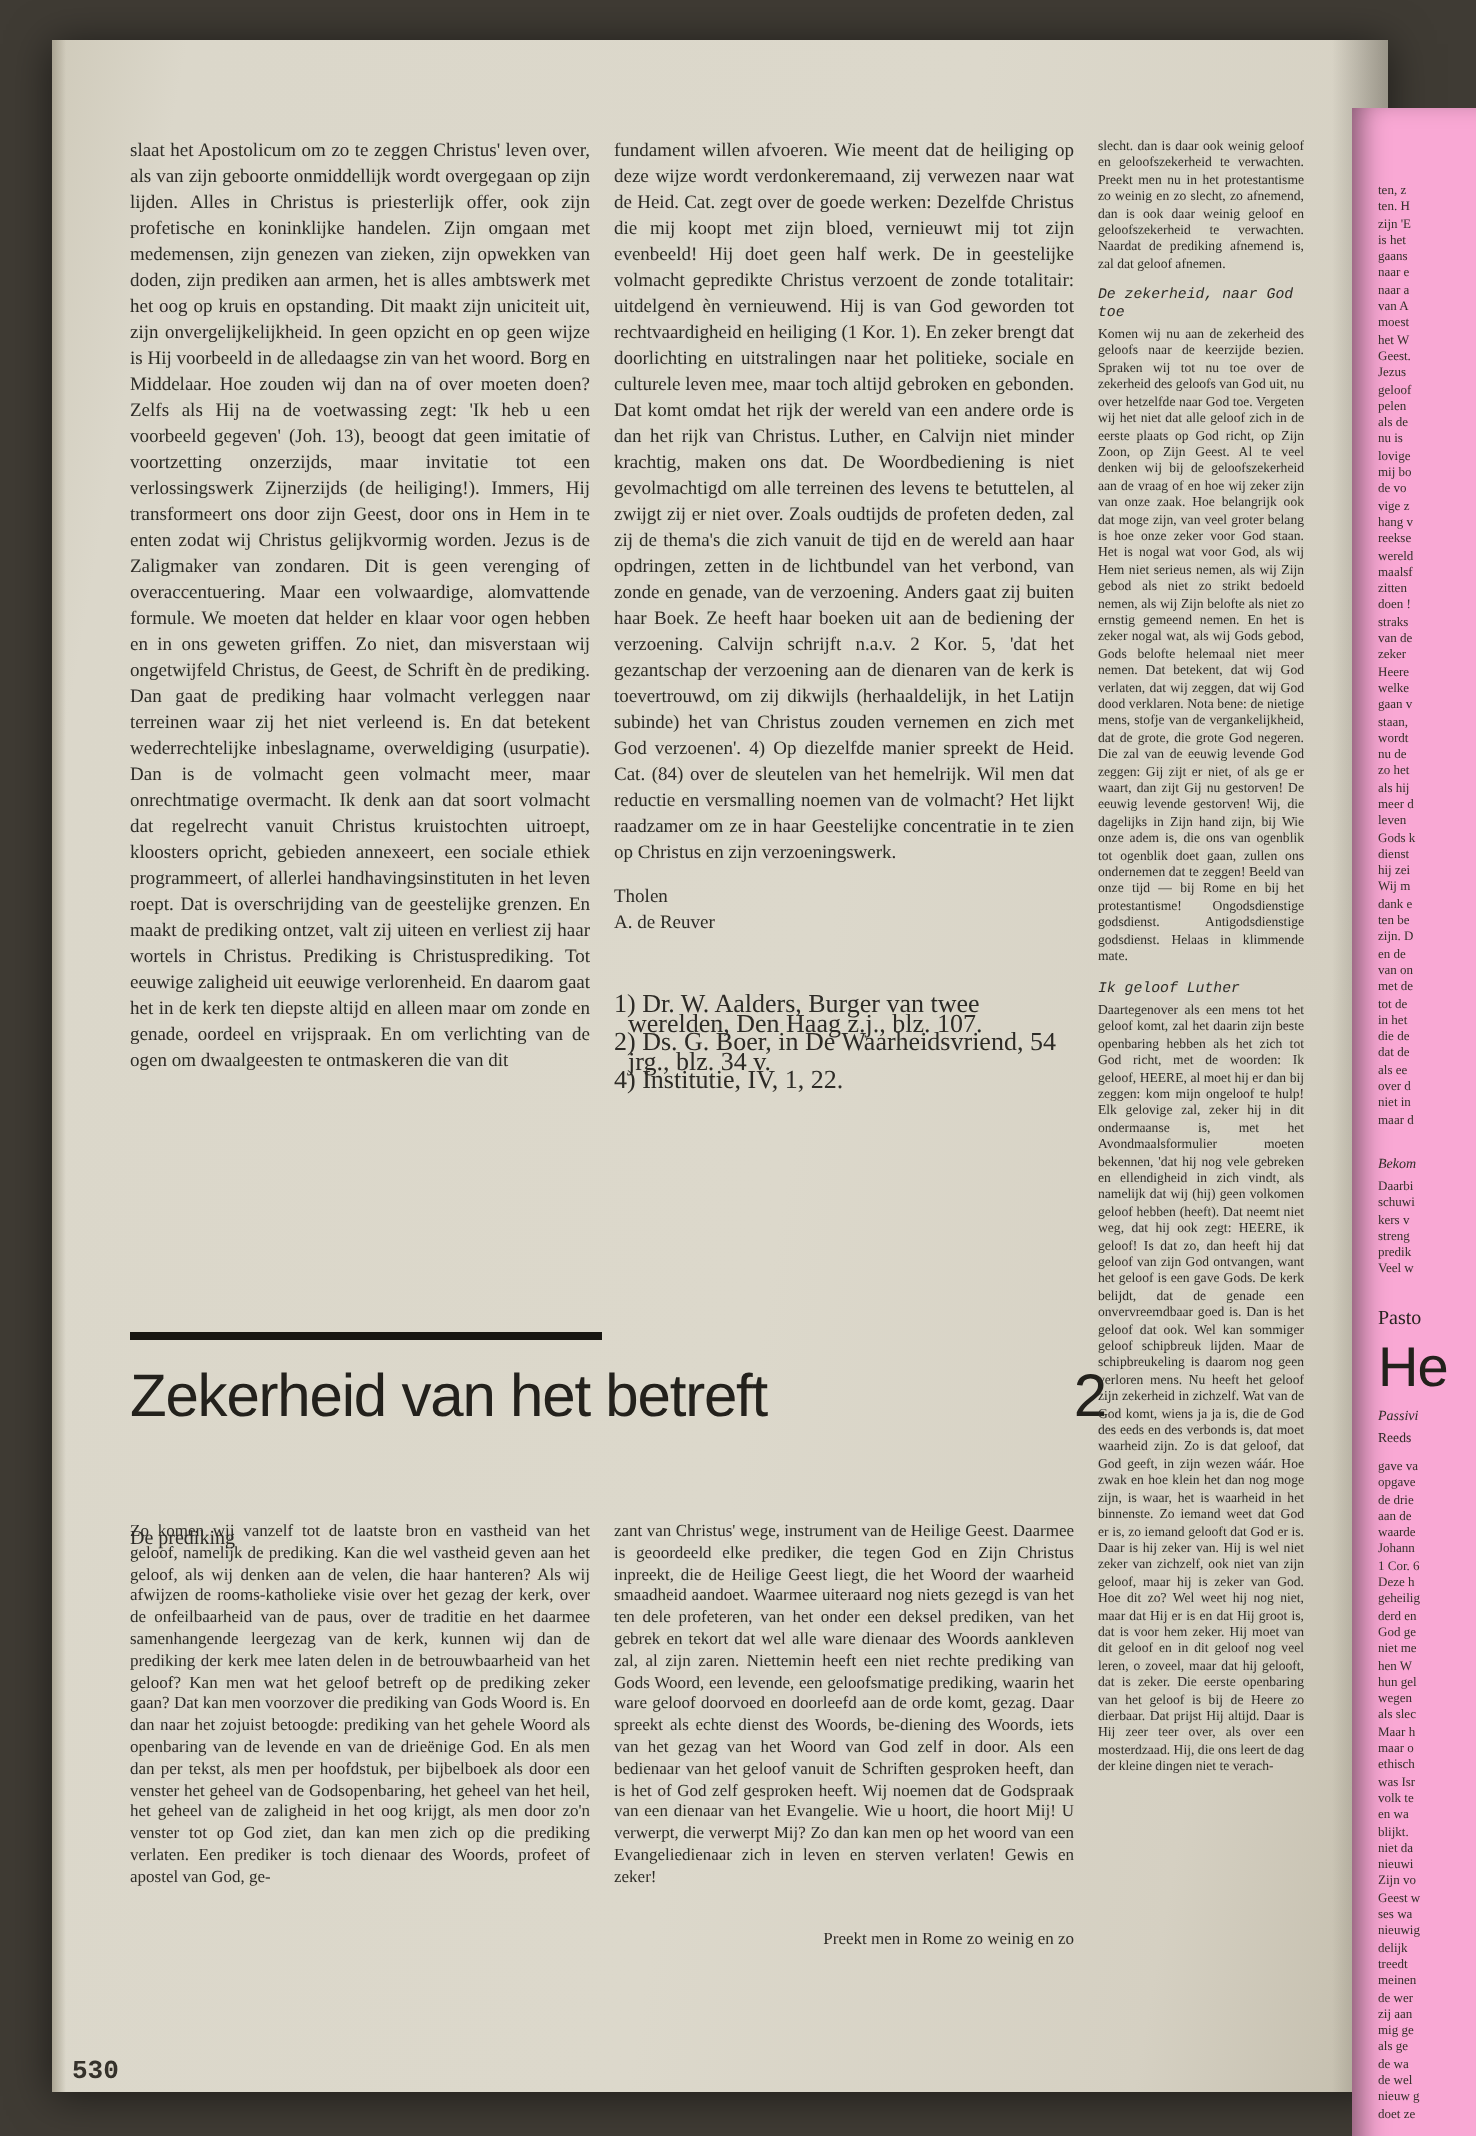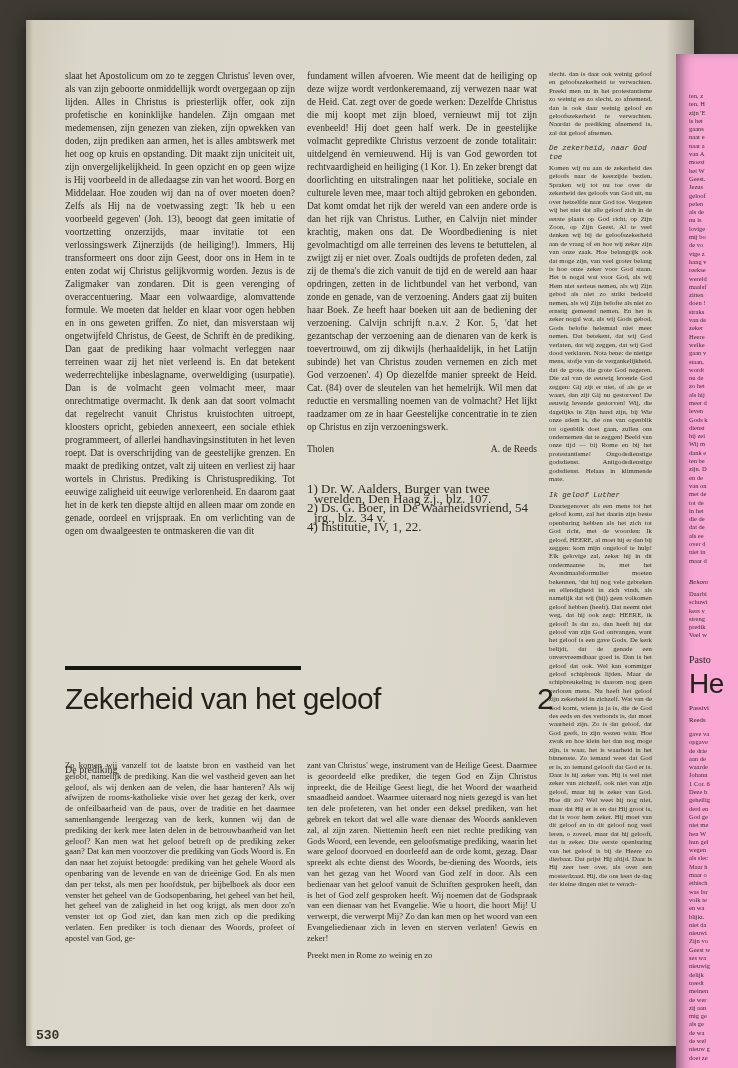--- a/index.html
+++ b/index.html
@@ -29,21 +29,21 @@
   .coltext{
     position:absolute;text-align:justify;
     font-size:9.5px;line-height:13px;
     overflow:hidden;
   }
   .col1-top{left:39px;top:50px;width:230px;height:592px;}
   .col2-top{left:281px;top:50px;width:230px;height:592px;}
 
   .signature-row{
     display:flex;justify-content:space-between;
-    margin-top:9px;font-size:9.5px;
+    margin-top:9px;font-size:9.5px;flex-direction:column;
   }
   .footnotes{margin-top:28px;font-size:13px;line-height:9.6px;text-align:left;}
   .footnote{padding-left:7px;text-indent:-7px;}
 
   .divider-rule{
     position:absolute;left:39px;top:646px;width:236px;height:4px;
     background:#181611;
   }
 
   .article-heading{
@@ -57,21 +57,21 @@
     font-size:30px;font-weight:400;
   }
   .article-kicker{
     position:absolute;left:39px;top:744px;
     font-size:10px;color:#2d2b26;
   }
 
   .colbottom{font-size:8.5px;line-height:10.8px;}
   .col1-bottom{left:39px;top:740px;width:230px;height:278px;}
   .col2-bottom{left:281px;top:740px;width:230px;height:278px;}
-  .col2-lastline{margin-top:6px;text-align:left;}
+  .col2-lastline{margin-top:20px;text-align:right;}
 
   .col3{
     position:absolute;left:523px;top:50px;width:103px;height:966px;
     font-size:6.8px;line-height:8.4px;text-align:justify;overflow:hidden;
   }
   .col3 .subhead{
     font-style:italic;font-size:7.4px;margin:7px 0 3px 0;text-align:left;font-family:Liberation Mono, monospace;
   }
 
   .page-number{
@@ -96,51 +96,51 @@
   .frag-subhead{position:absolute;left:13px;top:524px;font-style:italic;font-size:7px;}
   .frag-mid{top:536px;height:52px;}
   .rp-kicker{
     position:absolute;left:13px;top:600px;
     font-family:Liberation Serif, serif;font-size:10px;color:#26241f;
   }
   .rp-title{
     position:absolute;left:13px;top:614px;
     font-family:"Liberation Sans", sans-serif;font-size:28px;letter-spacing:-0.5px;color:#23211c;
   }
-  .rp-subhead{position:absolute;left:13px;top:650px;font-size:7px;}
+  .rp-subhead{position:absolute;left:13px;top:650px;font-style:italic;font-size:7px;}
   .rp-firstline{position:absolute;left:13px;top:662px;font-size:6.8px;}
   .frag-bottom{top:676px;height:352px;}
 </style>
 </head>
 <body>
 
 <div class="stage">
 
   <div class="left-page">
     <div class="page-edge-left"></div>
 
     <div class="coltext col1-top">slaat het Apostolicum om zo te zeggen Christus' leven over, als van zijn geboorte onmiddellijk wordt overgegaan op zijn lijden. Alles in Christus is priesterlijk offer, ook zijn profetische en koninklijke handelen. Zijn omgaan met medemensen, zijn genezen van zieken, zijn opwekken van doden, zijn prediken aan armen, het is alles ambtswerk met het oog op kruis en opstanding. Dit maakt zijn uniciteit uit, zijn onvergelijkelijkheid. In geen opzicht en op geen wijze is Hij voorbeeld in de alledaagse zin van het woord. Borg en Middelaar. Hoe zouden wij dan na of over moeten doen? Zelfs als Hij na de voetwassing zegt: 'Ik heb u een voorbeeld gegeven' (Joh. 13), beoogt dat geen imitatie of voortzetting onzerzijds, maar invitatie tot een verlossingswerk Zijnerzijds (de heiliging!). Immers, Hij transformeert ons door zijn Geest, door ons in Hem in te enten zodat wij Christus gelijkvormig worden. Jezus is de Zaligmaker van zondaren. Dit is geen verenging of overaccentuering. Maar een volwaardige, alomvattende formule. We moeten dat helder en klaar voor ogen hebben en in ons geweten griffen. Zo niet, dan misverstaan wij ongetwijfeld Christus, de Geest, de Schrift èn de prediking. Dan gaat de prediking haar volmacht verleggen naar terreinen waar zij het niet verleend is. En dat betekent wederrechtelijke inbeslagname, overweldiging (usurpatie). Dan is de volmacht geen volmacht meer, maar onrechtmatige overmacht. Ik denk aan dat soort volmacht dat regelrecht vanuit Christus kruistochten uitroept, kloosters opricht, gebieden annexeert, een sociale ethiek programmeert, of allerlei handhavingsinstituten in het leven roept. Dat is overschrijding van de geestelijke grenzen. En maakt de prediking ontzet, valt zij uiteen en verliest zij haar wortels in Christus. Prediking is Christusprediking. Tot eeuwige zaligheid uit eeuwige verlorenheid. En daarom gaat het in de kerk ten diepste altijd en alleen maar om zonde en genade, oordeel en vrijspraak. En om verlichting van de ogen om dwaalgeesten te ontmaskeren die van dit</div>
 
     <div class="coltext col2-top">
       <div>fundament willen afvoeren. Wie meent dat de heiliging op deze wijze wordt verdonkeremaand, zij verwezen naar wat de Heid. Cat. zegt over de goede werken: Dezelfde Christus die mij koopt met zijn bloed, vernieuwt mij tot zijn evenbeeld! Hij doet geen half werk. De in geestelijke volmacht gepredikte Christus verzoent de zonde totalitair: uitdelgend èn vernieuwend. Hij is van God geworden tot rechtvaardigheid en heiliging (1 Kor. 1). En zeker brengt dat doorlichting en uitstralingen naar het politieke, sociale en culturele leven mee, maar toch altijd gebroken en gebonden. Dat komt omdat het rijk der wereld van een andere orde is dan het rijk van Christus. Luther, en Calvijn niet minder krachtig, maken ons dat. De Woordbediening is niet gevolmachtigd om alle terreinen des levens te betuttelen, al zwijgt zij er niet over. Zoals oudtijds de profeten deden, zal zij de thema's die zich vanuit de tijd en de wereld aan haar opdringen, zetten in de lichtbundel van het verbond, van zonde en genade, van de verzoening. Anders gaat zij buiten haar Boek. Ze heeft haar boeken uit aan de bediening der verzoening. Calvijn schrijft n.a.v. 2 Kor. 5, 'dat het gezantschap der verzoening aan de dienaren van de kerk is toevertrouwd, om zij dikwijls (herhaaldelijk, in het Latijn subinde) het van Christus zouden vernemen en zich met God verzoenen'. 4) Op diezelfde manier spreekt de Heid. Cat. (84) over de sleutelen van het hemelrijk. Wil men dat reductie en versmalling noemen van de volmacht? Het lijkt raadzamer om ze in haar Geestelijke concentratie in te zien op Christus en zijn verzoeningswerk.</div>
       <div class="signature-row">
         <span>Tholen</span>
-        <span>A. de Reeds</span>
+        <span>A. de Reuver</span>
       </div>
       <div class="footnotes">
         <div class="footnote">1) Dr. W. Aalders, Burger van twee werelden, Den Haag z.j., blz. 107.</div>
         <div class="footnote">2) Ds. G. Boer, in De Waarheidsvriend, 54 jrg., blz. 34 v.</div>
         <div class="footnote">4) Institutie, IV, 1, 22.</div>
       </div>
     </div>
 
     <div class="divider-rule"></div>
 
     <div class="article-heading">
-      <span>Zekerheid van het geloof</span>
+      <span>Zekerheid van het betreft</span>
       <span class="article-part-number">2</span>
     </div>
     <div class="article-kicker">De prediking</div>
 
     <div class="coltext colbottom col1-bottom">Zo komen wij vanzelf tot de laatste bron en vastheid van het geloof, namelijk de prediking. Kan die wel vastheid geven aan het geloof, als wij denken aan de velen, die haar hanteren? Als wij afwijzen de rooms-katholieke visie over het gezag der kerk, over de onfeilbaarheid van de paus, over de traditie en het daarmee samenhangende leergezag van de kerk, kunnen wij dan de prediking der kerk mee laten delen in de betrouwbaarheid van het geloof? Kan men wat het geloof betreft op de prediking zeker gaan? Dat kan men voorzover die prediking van Gods Woord is. En dan naar het zojuist betoogde: prediking van het gehele Woord als openbaring van de levende en van de drieënige God. En als men dan per tekst, als men per hoofdstuk, per bijbelboek als door een venster het geheel van de Godsopenbaring, het geheel van het heil, het geheel van de zaligheid in het oog krijgt, als men door zo'n venster tot op God ziet, dan kan men zich op die prediking verlaten. Een prediker is toch dienaar des Woords, profeet of apostel van God, ge-</div>
 
     <div class="coltext colbottom col2-bottom">
       <div>zant van Christus' wege, instrument van de Heilige Geest. Daarmee is geoordeeld elke prediker, die tegen God en Zijn Christus inpreekt, die de Heilige Geest liegt, die het Woord der waarheid smaadheid aandoet. Waarmee uiteraard nog niets gezegd is van het ten dele profeteren, van het onder een deksel prediken, van het gebrek en tekort dat wel alle ware dienaar des Woords aankleven zal, al zijn zaren. Niettemin heeft een niet rechte prediking van Gods Woord, een levende, een geloofsmatige prediking, waarin het ware geloof doorvoed en doorleefd aan de orde komt, gezag. Daar spreekt als echte dienst des Woords, be-diening des Woords, iets van het gezag van het Woord van God zelf in door. Als een bedienaar van het geloof vanuit de Schriften gesproken heeft, dan is het of God zelf gesproken heeft. Wij noemen dat de Godspraak van een dienaar van het Evangelie. Wie u hoort, die hoort Mij! U verwerpt, die verwerpt Mij? Zo dan kan men op het woord van een Evangeliedienaar zich in leven en sterven verlaten! Gewis en zeker!</div>
       <div class="col2-lastline">Preekt men in Rome zo weinig en zo</div>
     </div>

